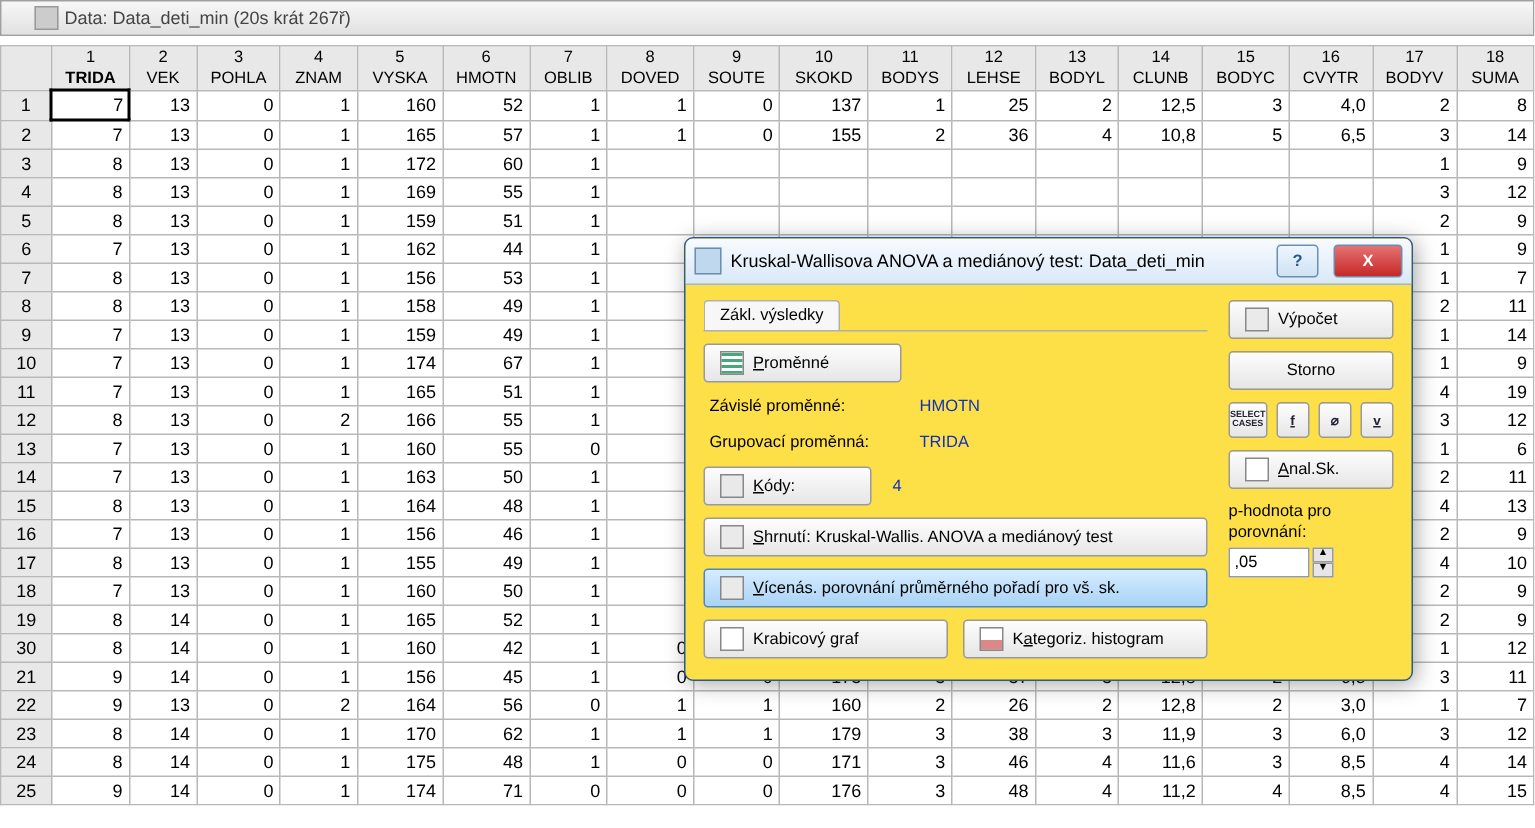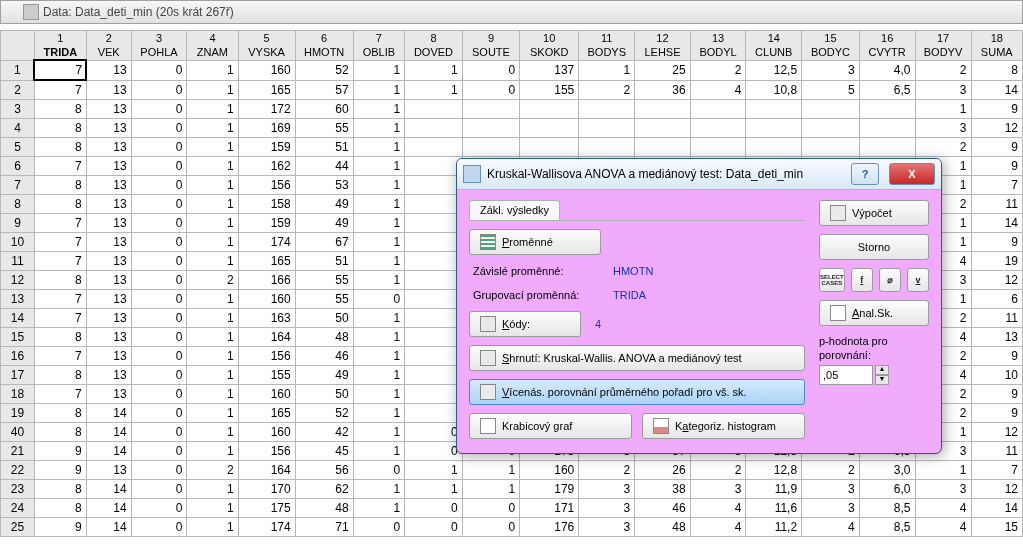--- a/index.html
+++ b/index.html
@@ -10,21 +10,21 @@
   table.grid td,table.grid th{border:1px solid #b8b8b8;height:18px;padding:0 4px;font-size:12px;text-align:right;background:#fff;white-space:nowrap;overflow:hidden}
   table.grid .corner{background:#e8e8e8;width:28px}
   table.grid th.colhead{background:#e8e8e8;font-weight:normal;text-align:center;padding:0}
   table.grid th.colhead .num{display:block;font-size:11px;color:#000;line-height:14px}
   table.grid th.colhead .name{display:block;font-size:11px;line-height:14px}
   table.grid th.colhead.sel .name{font-weight:bold}
   table.grid td.rowhead{background:#e8e8e8;text-align:center;font-weight:normal;width:28px}
   table.grid td.cell-sel{background:#fff;border:2px solid #000 !important;padding:0 3px}
   .w-trida{width:48px}.w-vek{width:42px}.w-pohla{width:52px}.w-znam{width:48px}.w-vyska{width:54px}.w-hmotn{width:54px}.w-oblib{width:48px}.w-doved{width:54px}.w-soute{width:54px}.w-skokd{width:56px}.w-bodys{width:52px}.w-lehse{width:52px}.w-bodyl{width:52px}.w-clunb{width:52px}.w-bodyc{width:54px}.w-cvytr{width:52px}.w-bodyv{width:52px}.w-suma{width:48px}
   
-  .dialog{position:absolute;left:456px;top:128px;width:484px;box-shadow:2px 2px 14px rgba(0,0,0,.35);border:1px solid #2a5a8a;border-radius:6px;overflow:hidden;font-size:11px;background:#f0abfc}
+  .dialog{position:absolute;left:456px;top:128px;width:484px;box-shadow:2px 2px 14px rgba(0,0,0,.35);border:1px solid #2a5a8a;border-radius:6px;overflow:hidden;font-size:11px;background:#fde047}
   .dlg-title{height:30px;background:linear-gradient(to bottom,#f8fbff,#d9e8f7);display:flex;align-items:center;padding:0 6px;gap:6px;border-bottom:1px solid #9bb9d6}
   .dlg-title .icon{width:16px;height:16px;background:#c0d8ee;border:1px solid #6b8fb0}
   .dlg-title .txt{flex:1;color:#000;font-size:12px;white-space:nowrap;overflow:hidden;text-overflow:ellipsis}
   .dlg-title .btn-help,.dlg-title .btn-close{height:20px;border:1px solid #6b8fb0;border-radius:3px;display:flex;align-items:center;justify-content:center;font-weight:bold;margin-left:4px}
   .dlg-title .btn-help{width:26px;background:linear-gradient(to bottom,#eef6ff,#cfe2f3);color:#2a5a8a}
   .dlg-title .btn-close{width:44px;background:linear-gradient(to bottom,#e57373,#c62828);color:#fff}
   .dlg-body{padding:10px 12px 14px 12px;display:flex;gap:14px}
   .dlg-left{flex:1;display:flex;flex-direction:column;gap:8px}
   .dlg-right{width:110px;display:flex;flex-direction:column;gap:8px}
   .tabrow{display:flex;border-bottom:1px solid #b0b0b0}
@@ -530,21 +530,21 @@
           <td class="w-bodys"></td>
           <td class="w-lehse"></td>
           <td class="w-bodyl"></td>
           <td class="w-clunb"></td>
           <td class="w-bodyc"></td>
           <td class="w-cvytr"></td>
           <td class="w-bodyv">2</td>
           <td class="w-suma">9</td>
         </tr>
         <tr>
-          <td class="rowhead">40</td>
+          <td class="rowhead">30</td>
           <td class="w-trida">8</td>
           <td class="w-vek">14</td>
           <td class="w-pohla">0</td>
           <td class="w-znam">1</td>
           <td class="w-vyska">160</td>
           <td class="w-hmotn">42</td>
           <td class="w-oblib">1</td>
           <td class="w-doved">0</td>
           <td class="w-soute">0</td>
           <td class="w-skokd">170</td>

